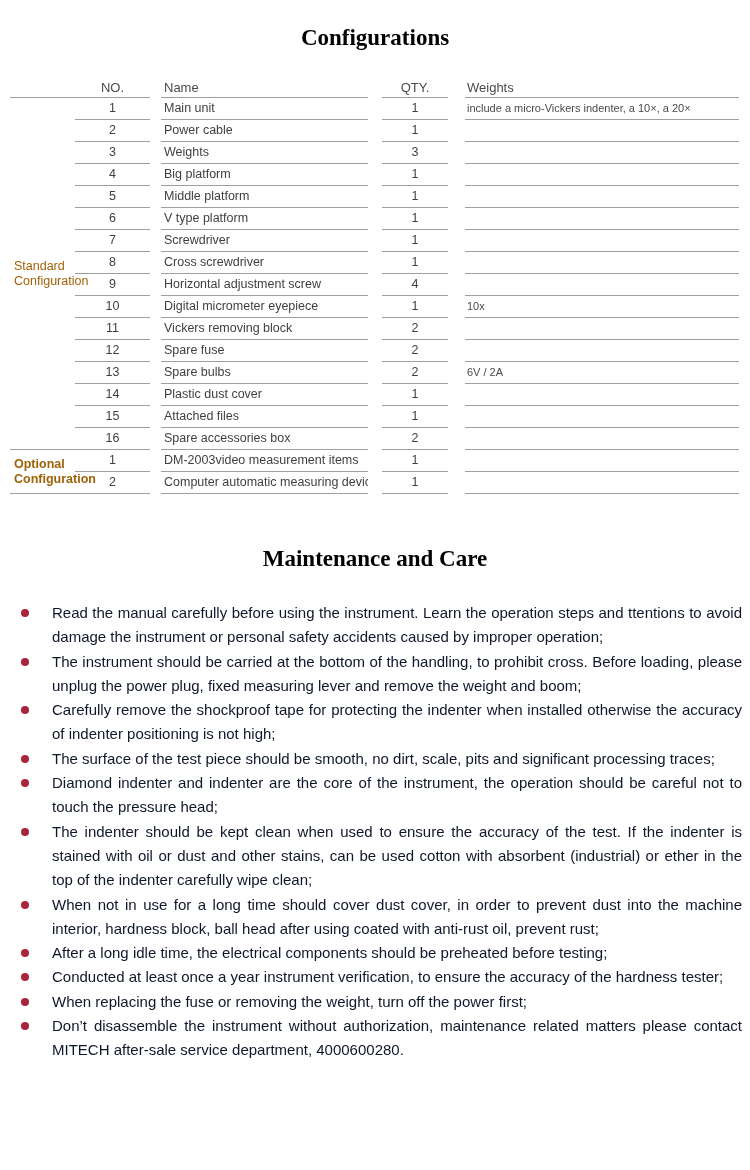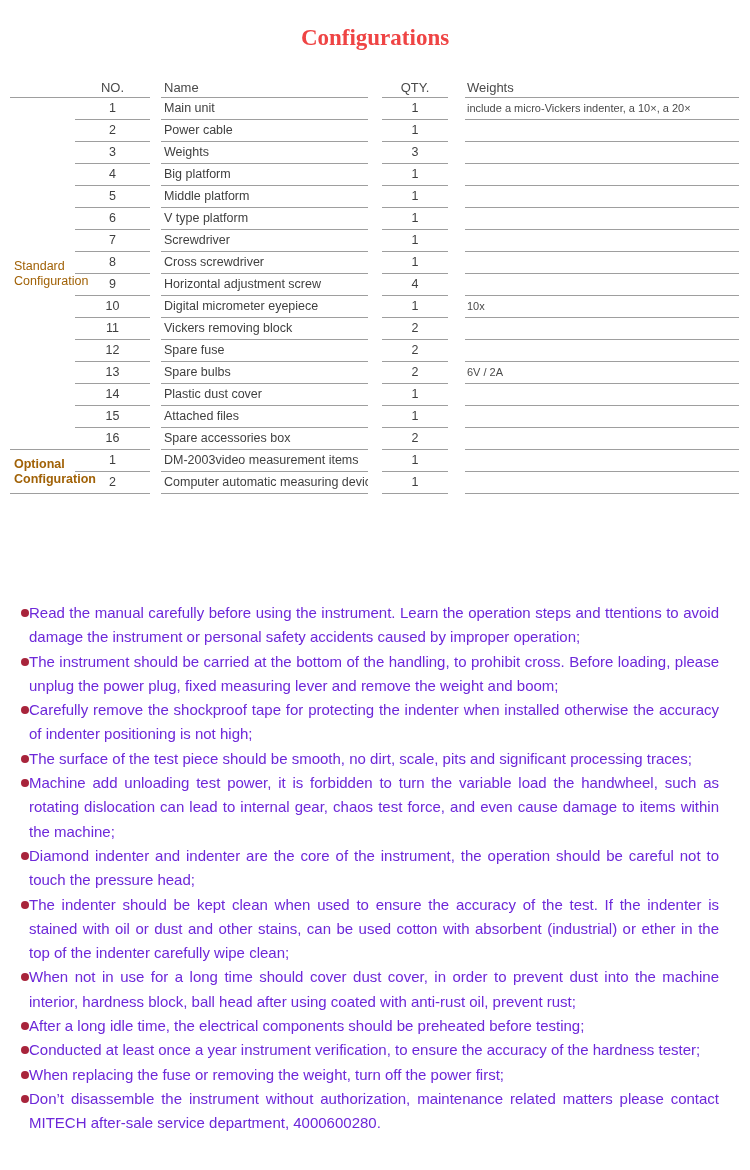--- a/index.html
+++ b/index.html
@@ -10,21 +10,21 @@
     font-family:"Liberation Sans", sans-serif;
     color:#3d3d3d;
     overflow:hidden;
   }
   .section-title{
     position:absolute;left:0;width:750px;
     text-align:center;
     font-family:"Liberation Serif", serif;
     font-weight:700;
     font-size:23px;
-    color:#ef4444;
+    color:#000000;
   }
   #cfg-title{top:25px;}
   #maint-title{top:546px;}
 
   
   .cfg-table{position:absolute;top:78px;left:0;width:750px;height:418px;}
   .col{position:absolute;top:0;}
   .cell{box-sizing:border-box;border-bottom:1px solid #9e9e9e;}
   .head{height:20px;line-height:19px;font-size:13px;color:#4a4a4a;}
   .rcell{height:22px;line-height:21px;font-size:12.5px;color:#3f3f3f;overflow:hidden;white-space:nowrap;}
@@ -49,23 +49,24 @@
   .col-remarks .rcell{font-size:11px;color:#4a4a4a;line-height:20px;}
 
   
   .m-list{position:absolute;top:601px;left:21px;width:721px;}
   .m-item{display:flex;align-items:flex-start;}
   .bullet{
     flex:0 0 8px;width:8px;height:8px;border-radius:50%;
     background:#a8243b;margin-top:8px;
   }
   .m-text{
+    margin-left:23px;
     font-size:15px;line-height:24.3px;
     text-align:justify;
-    color:#6d28d9;
+    color:#0f172a;
     width:690px;
   }
 </style>
 </head>
 <body>
 
 <div class="page">
 
   <div class="section-title" id="cfg-title">Configurations</div>
 
@@ -168,44 +169,41 @@
           <div class="cell rcell"></div>
           <div class="cell rcell"></div>
           <div class="cell rcell"></div>
           <div class="cell rcell"></div>
           <div class="cell rcell"></div>
         </div>
     </div>
 
   </div>
 
+  <div class="section-title" id="maint-title">Maintenance and Care</div>
 
   <div class="m-list">
       <div class="m-item">
         <span class="bullet"></span>
         <div class="m-text">Read the manual carefully before using the instrument. Learn the operation steps and ttentions to avoid damage the instrument or personal safety accidents caused by improper operation;</div>
       </div>
       <div class="m-item">
         <span class="bullet"></span>
         <div class="m-text">The instrument should be carried at the bottom of the handling, to prohibit cross. Before loading, please unplug the power plug, fixed measuring lever and remove the weight and boom;</div>
       </div>
       <div class="m-item">
         <span class="bullet"></span>
         <div class="m-text">Carefully remove the shockproof tape for protecting the indenter when installed otherwise the accuracy of indenter positioning is not high;</div>
       </div>
       <div class="m-item">
         <span class="bullet"></span>
         <div class="m-text">The surface of the test piece should be smooth, no dirt, scale, pits and significant processing traces;</div>
       </div>
       <div class="m-item">
         <span class="bullet"></span>
-        <div class="m-text">Machine add unloading test power, it is forbidden to turn the variable load the handwheel, such as rotating dislocation can lead to internal gear, chaos test force, and even cause damage to items within the machine;</div>
-      </div>
-      <div class="m-item">
-        <span class="bullet"></span>
         <div class="m-text">Diamond indenter and indenter are the core of the instrument, the operation should be careful not to touch the pressure head;</div>
       </div>
       <div class="m-item">
         <span class="bullet"></span>
         <div class="m-text">The indenter should be kept clean when used to ensure the accuracy of the test. If the indenter is stained with oil or dust and other stains, can be used cotton with absorbent (industrial) or ether in the top of the indenter carefully wipe clean;</div>
       </div>
       <div class="m-item">
         <span class="bullet"></span>
         <div class="m-text">When not in use for a long time should cover dust cover, in order to prevent dust into the machine interior, hardness block, ball head after using coated with anti-rust oil, prevent rust;</div>
       </div>

